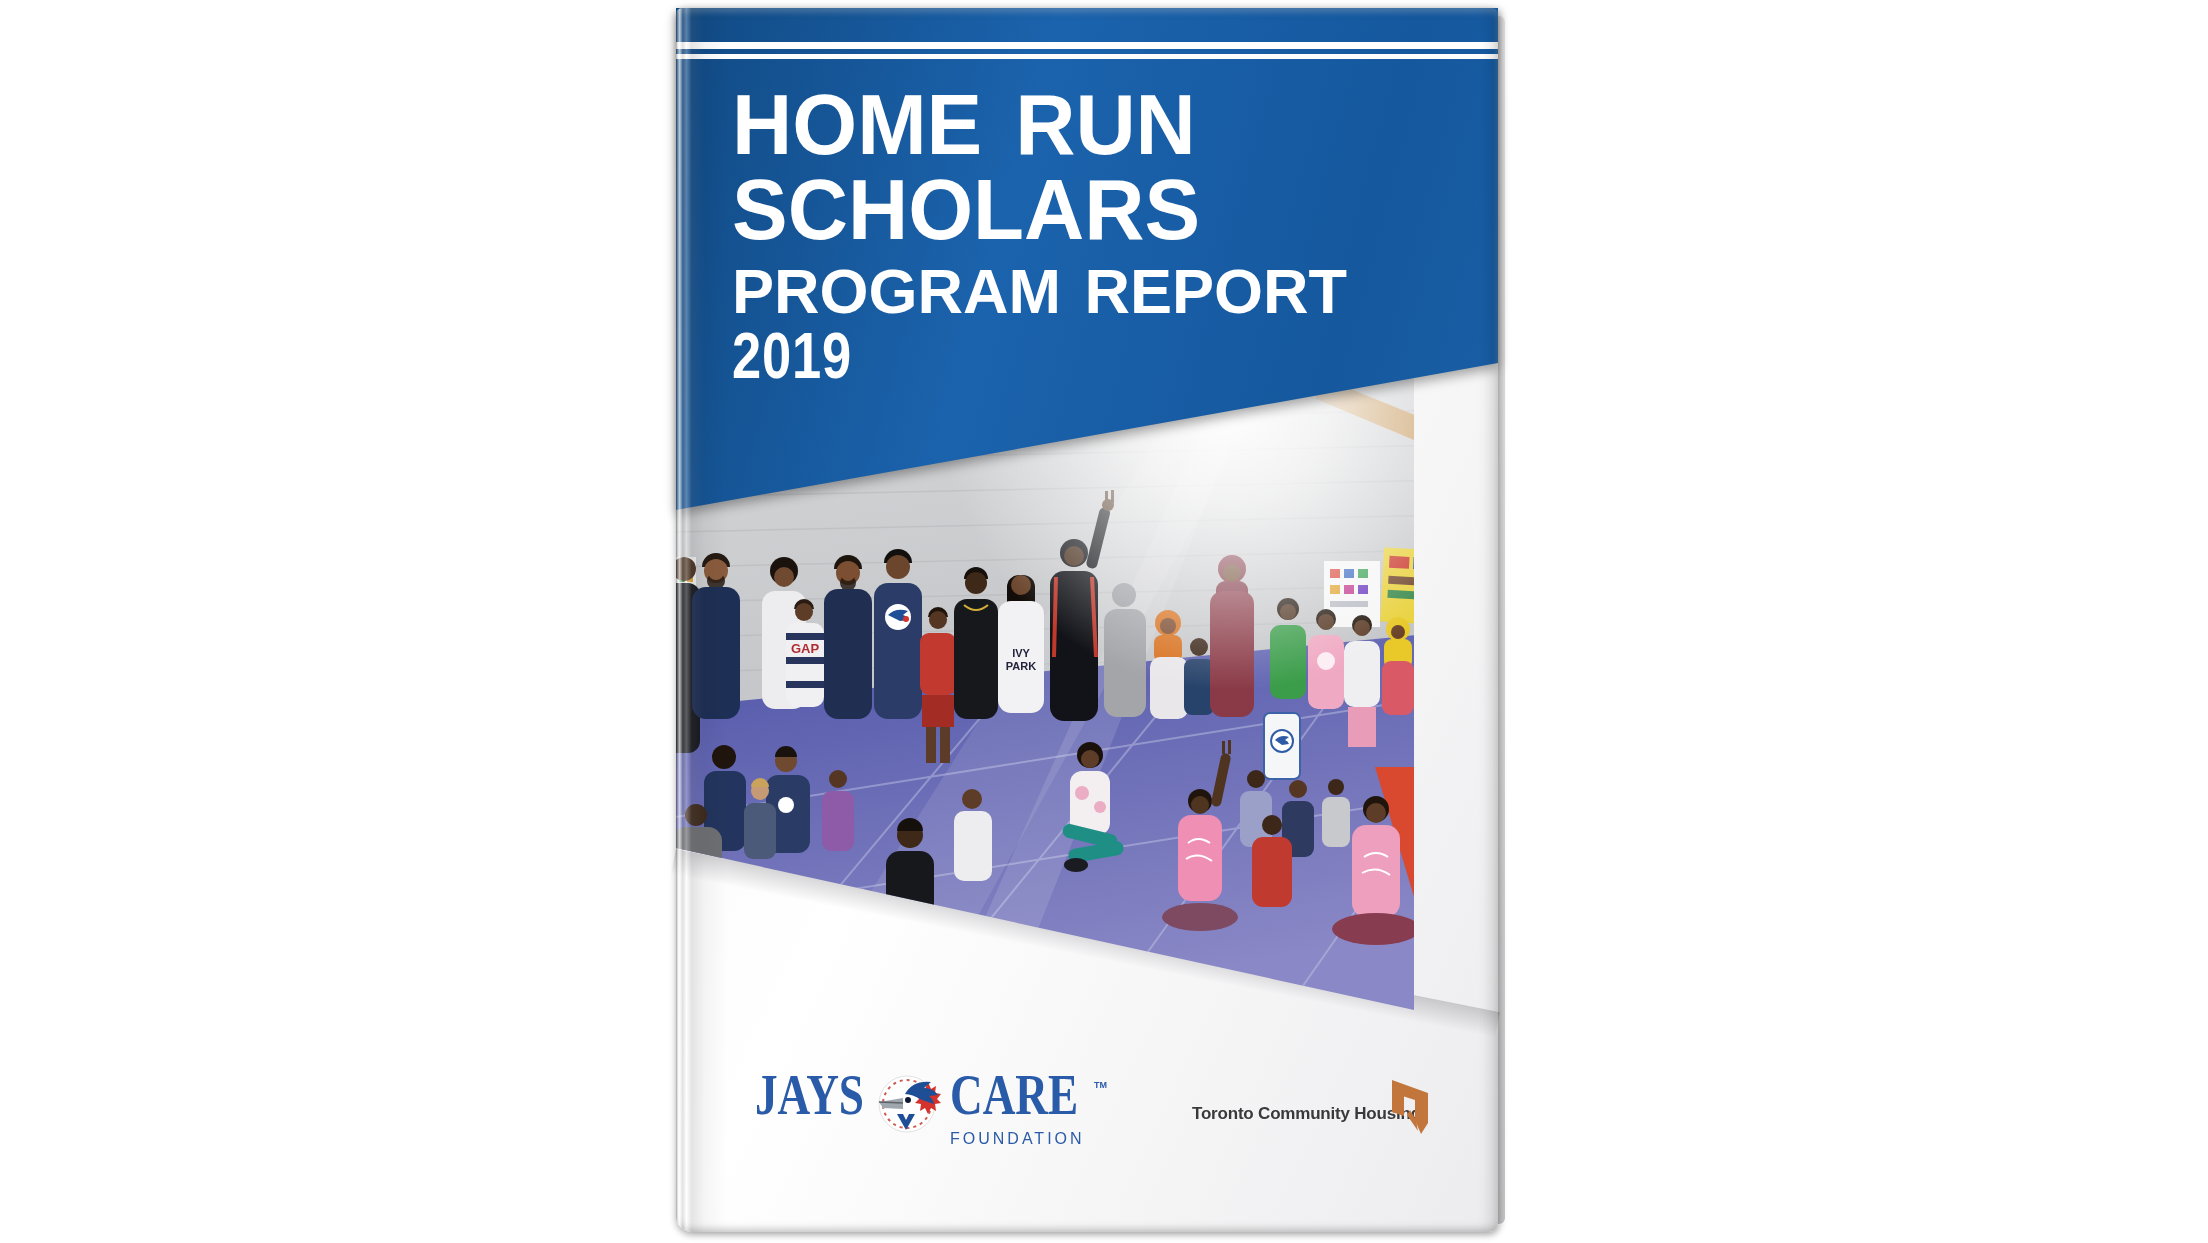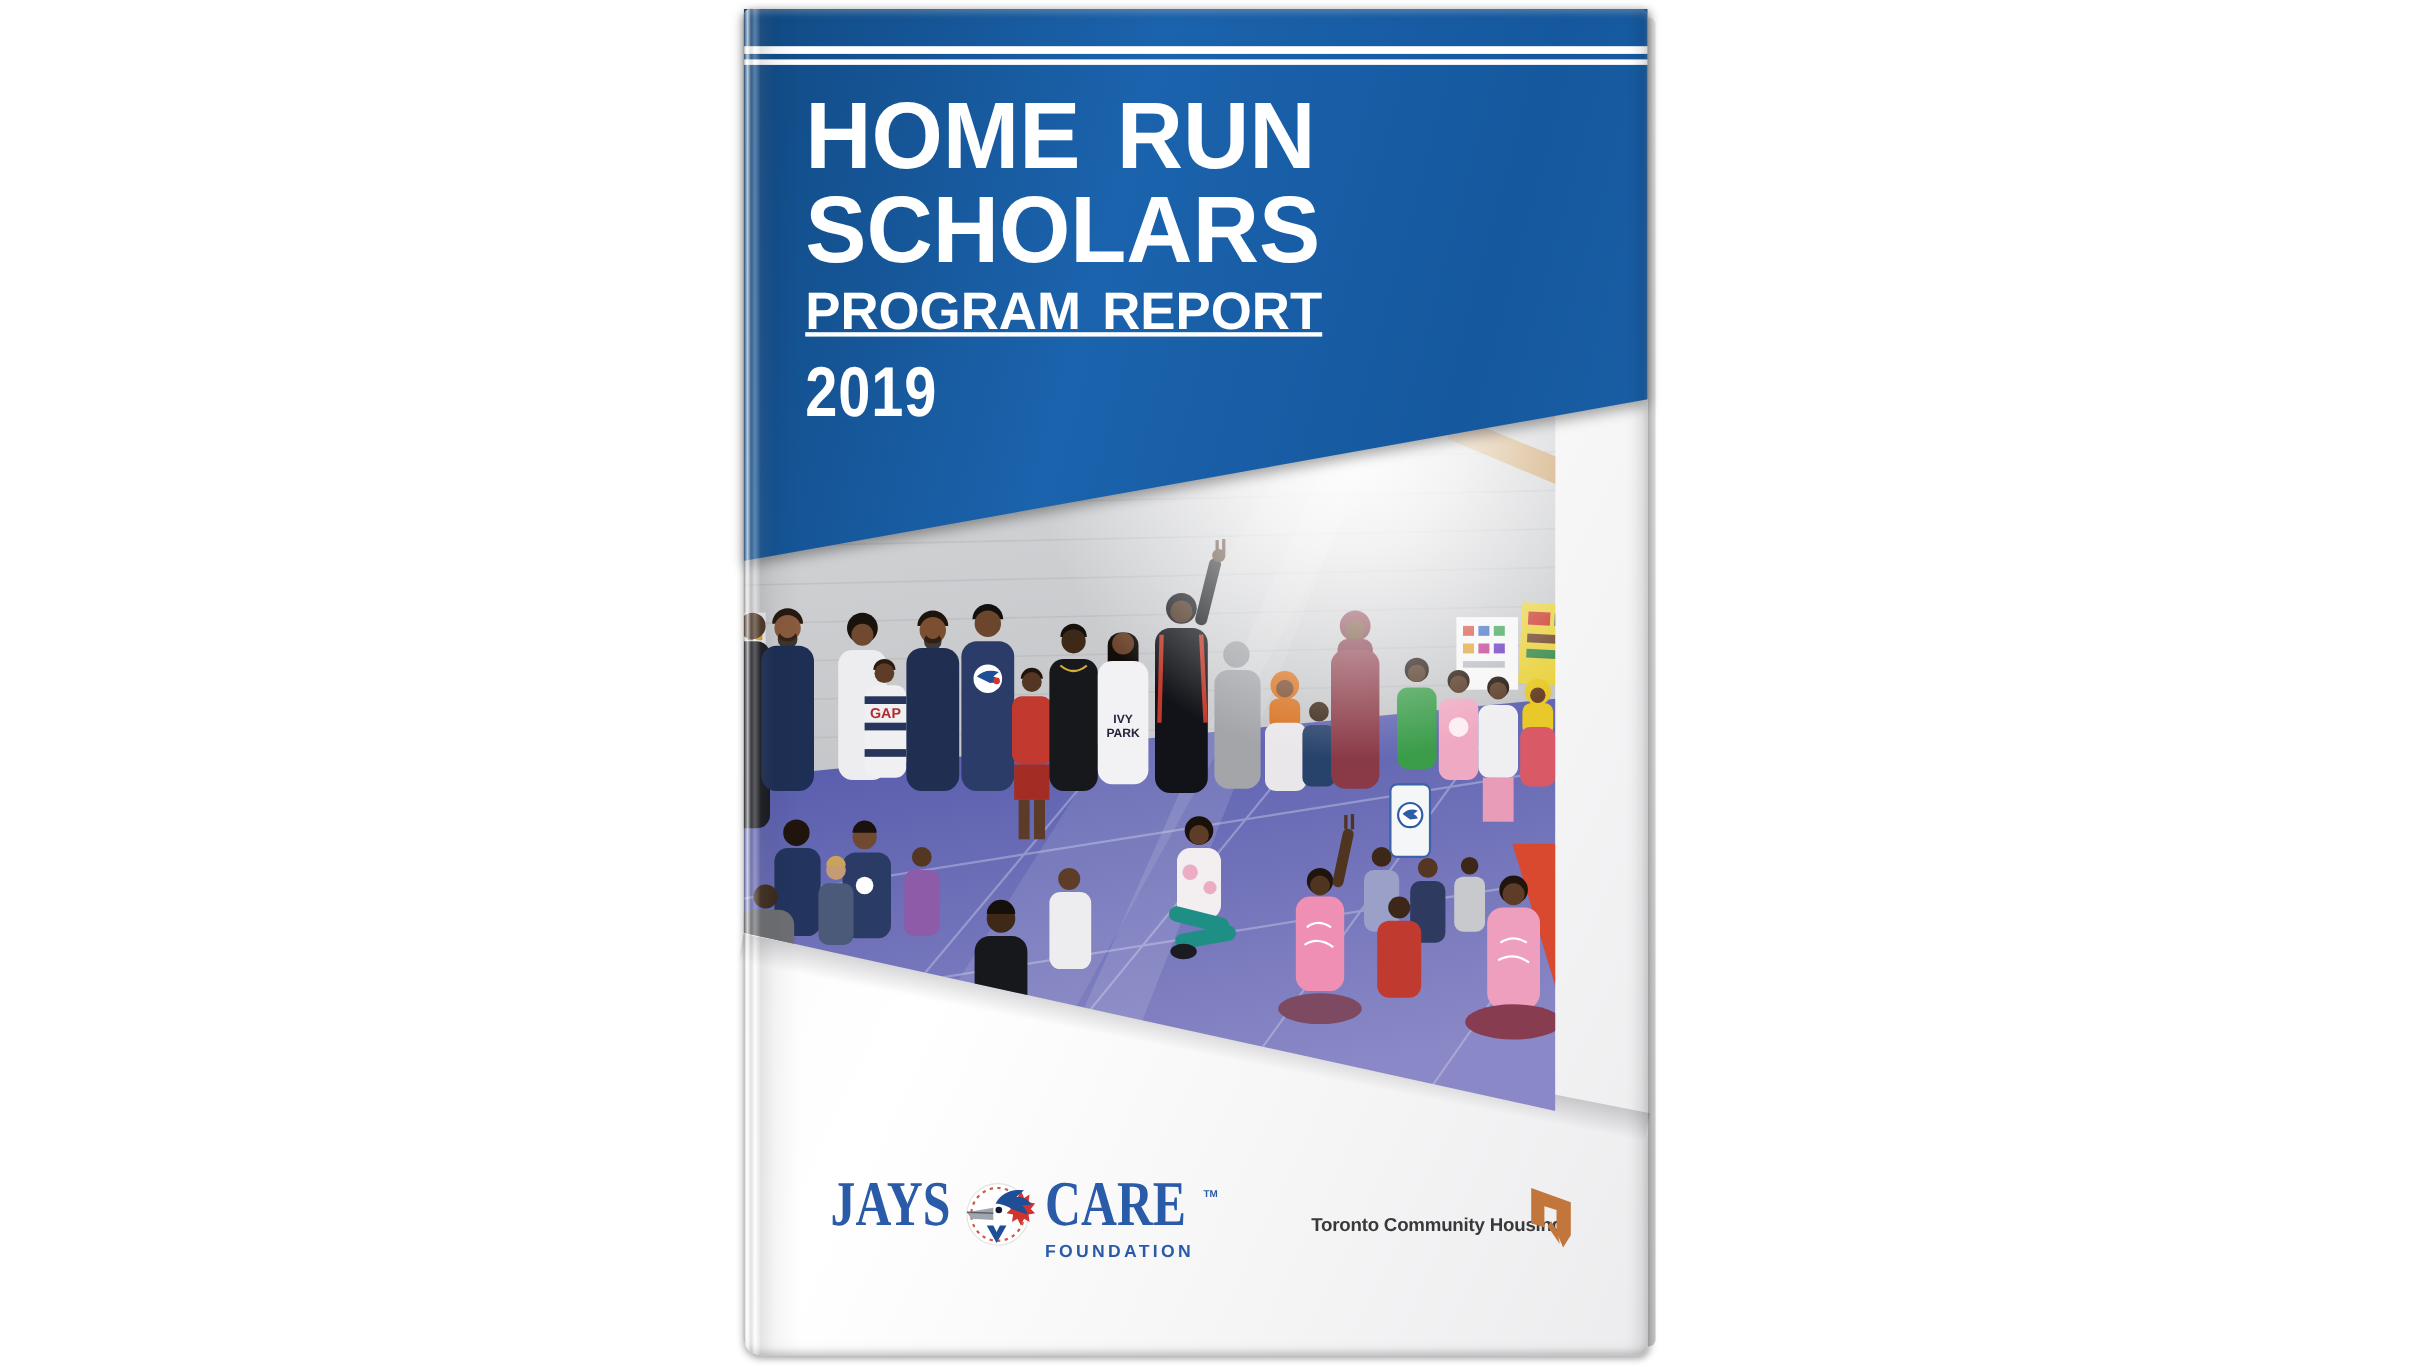--- a/index.html
+++ b/index.html
@@ -22,39 +22,39 @@
     clip-path:polygon(0 0,100% 0,100% 355px,0 502px);}
   .rule{position:absolute;left:0;width:822px;background:#ffffff;}
   .rule-a{top:34px;height:7px;}
   .rule-b{top:46px;height:5px;}
 
   .title-block{position:absolute;left:56px;top:0;color:#ffffff;z-index:4;}
   .t-line{position:absolute;left:0;white-space:nowrap;font-weight:bold;line-height:1;
     letter-spacing:0;transform-origin:left top;}
   .t1{top:73px;font-size:86px;word-spacing:10px;transform:scaleX(.97);}
   .t2{top:158px;font-size:86px;transform:scaleX(.97);}
-  .t3{top:252px;font-size:48px;word-spacing:6px;text-decoration:underline;}
+  .t3{top:252px;font-size:63px;word-spacing:6px;}
   .t4{top:316px;font-size:64px;transform:scaleX(.82);letter-spacing:1px;}
 
   
   .photo{position:absolute;left:0;top:349px;width:738px;height:653px;z-index:2;
     clip-path:polygon(0 153px,100% 6px,100% 653px,0 491px);}
   .seam-shadow{position:absolute;left:0;top:841px;width:840px;height:26px;z-index:1;
     background:linear-gradient(to bottom,rgba(40,40,50,.20),rgba(40,40,50,0));
     transform:rotate(11.2deg);transform-origin:left top;}
 
   
   .jayscare{position:absolute;left:76px;top:1058px;width:380px;height:90px;z-index:4;}
   .jc-word{position:absolute;top:0;font-family:"Liberation Serif",serif;font-weight:bold;
     font-size:58px;line-height:1;color:#2a5ba8;transform:scaleX(.78);transform-origin:left top;
     white-space:nowrap;}
   .jc-jays{left:3px;}
   .jc-care{left:198px;}
   .jc-tm{position:absolute;left:342px;top:14px;font-size:9px;color:#2a5ba8;font-weight:bold;}
-  .jc-found{position:absolute;left:198px;top:64px;font-size:16px;font-weight:bold;
+  .jc-found{position:absolute;left:198px;top:64px;font-size:16px;font-weight:normal;
     color:#2a5ba8;letter-spacing:3px;white-space:nowrap;}
   .bird{position:absolute;left:123px;top:2px;}
 
   .tch{position:absolute;left:516px;top:1096px;z-index:4;}
   .tch-label{font-size:17px;font-weight:bold;color:#39393b;letter-spacing:-0.2px;white-space:nowrap;}
   .tch-mark{position:absolute;left:714px;top:1062px;z-index:4;}
 
   
   .spine-overlay{position:absolute;left:0;top:0;bottom:0;width:52px;z-index:6;
     border-radius:6px 0 0 16px;pointer-events:none;

